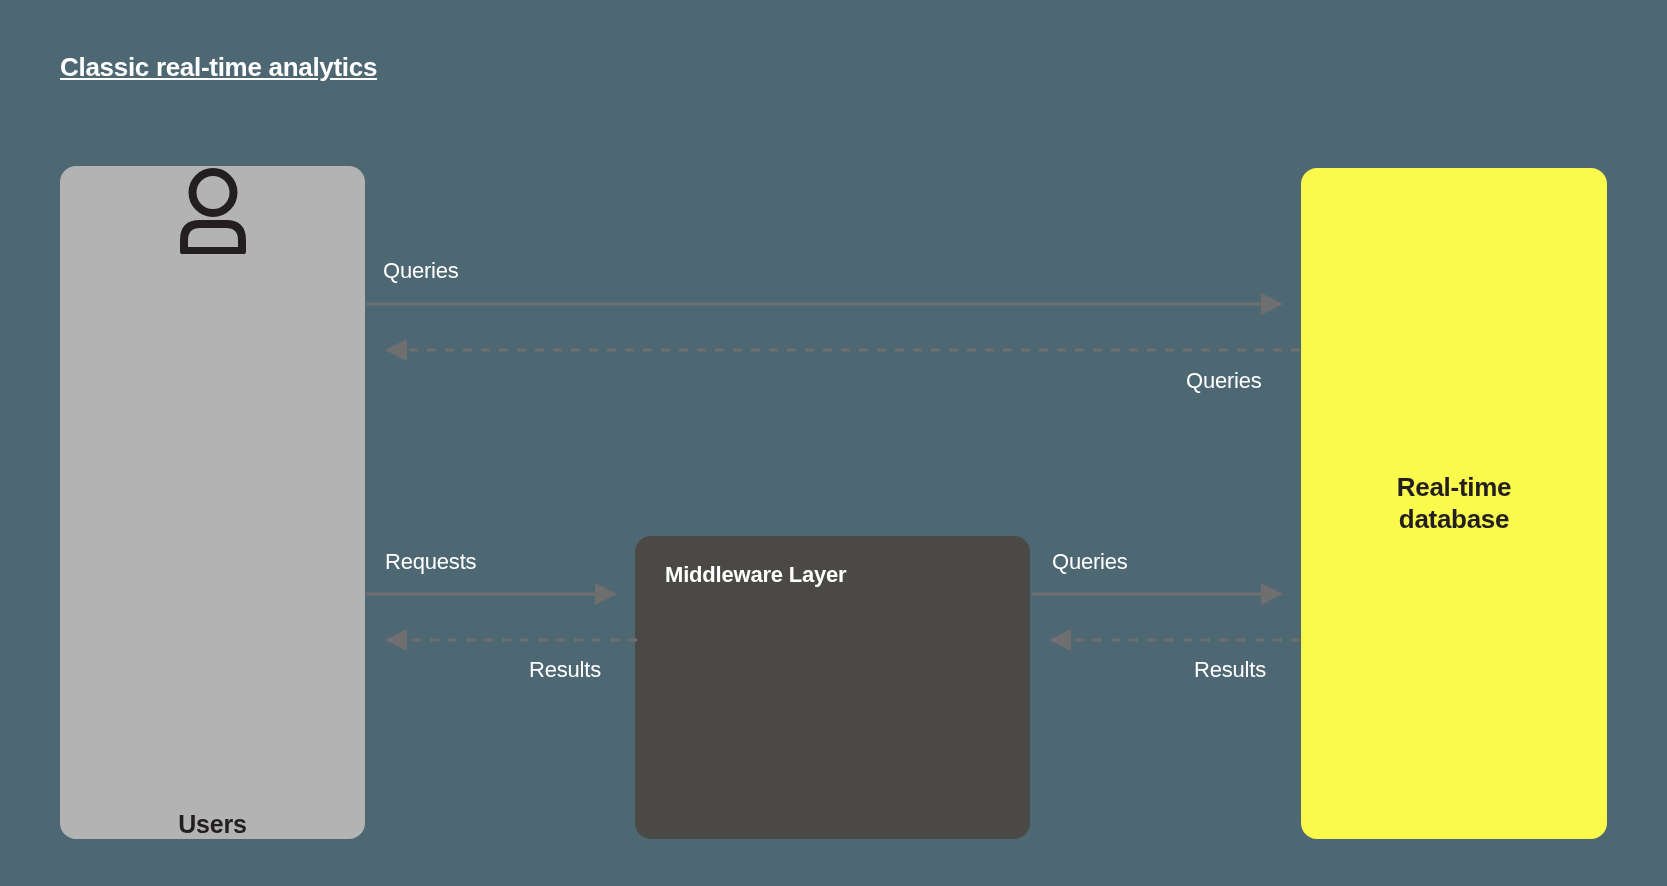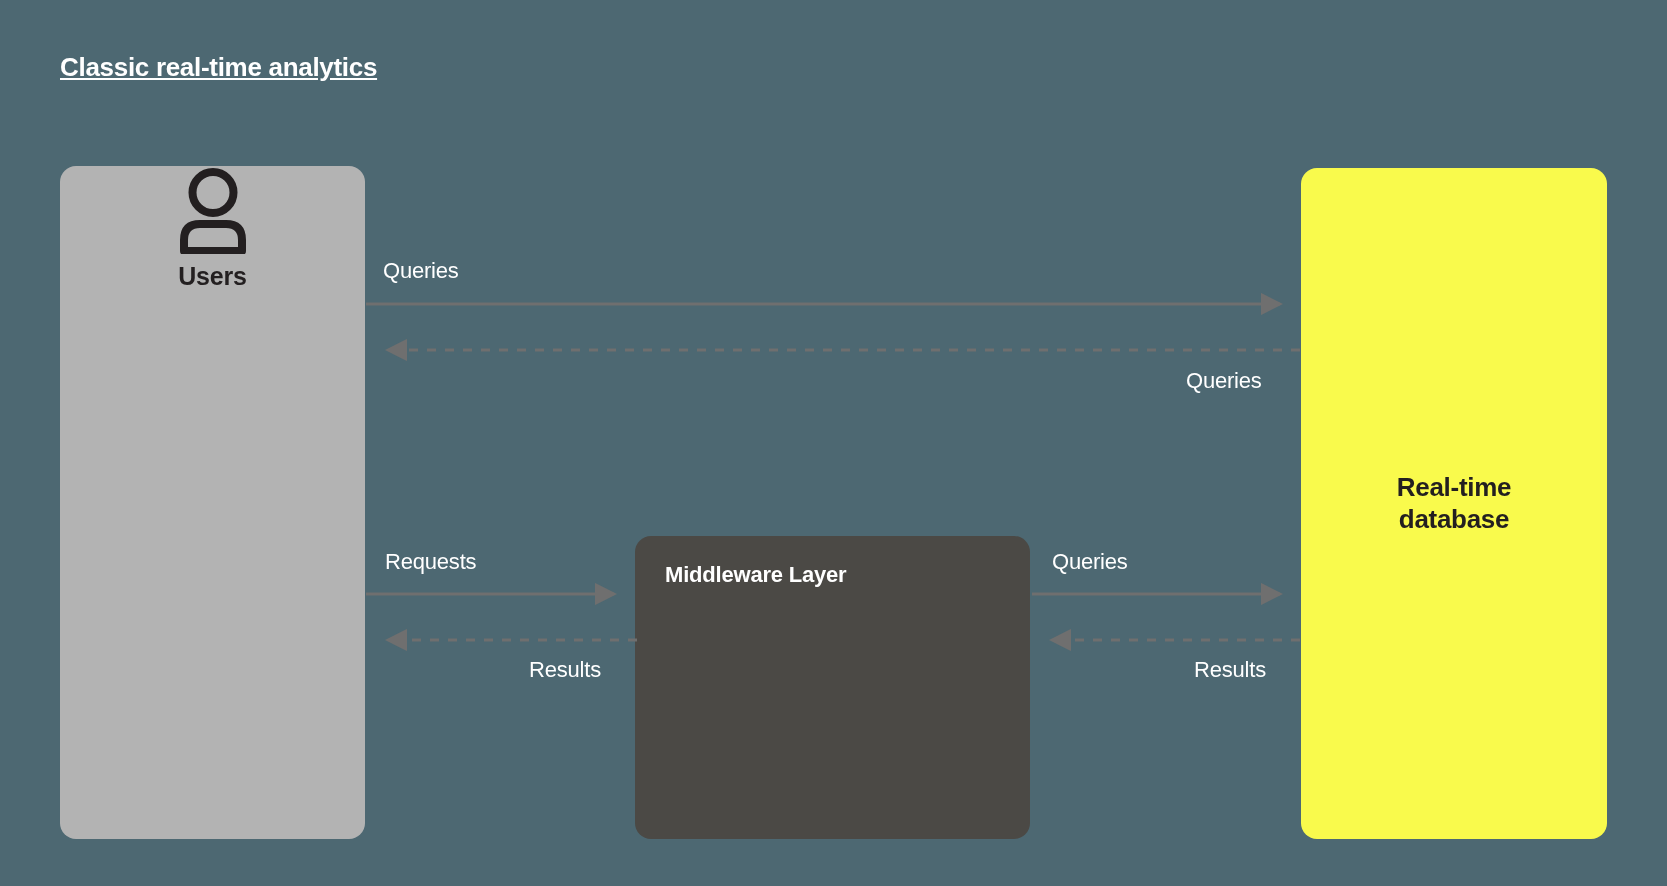--- a/index.html
+++ b/index.html
@@ -63,21 +63,21 @@
   
   .users-content {
     position: absolute;
     left: 0;
     top: 0;
     width: 100%;
     height: 100%;
     display: flex;
     flex-direction: column;
     align-items: center;
-    justify-content: flex-start;
+    justify-content: space-between;
   }
   .user-icon {
     display: block;
     width: 82px;
     height: 88px;
     margin-bottom: 8px;
   }
   .users-label {
     color: #231f20;
     font-size: 25px;

